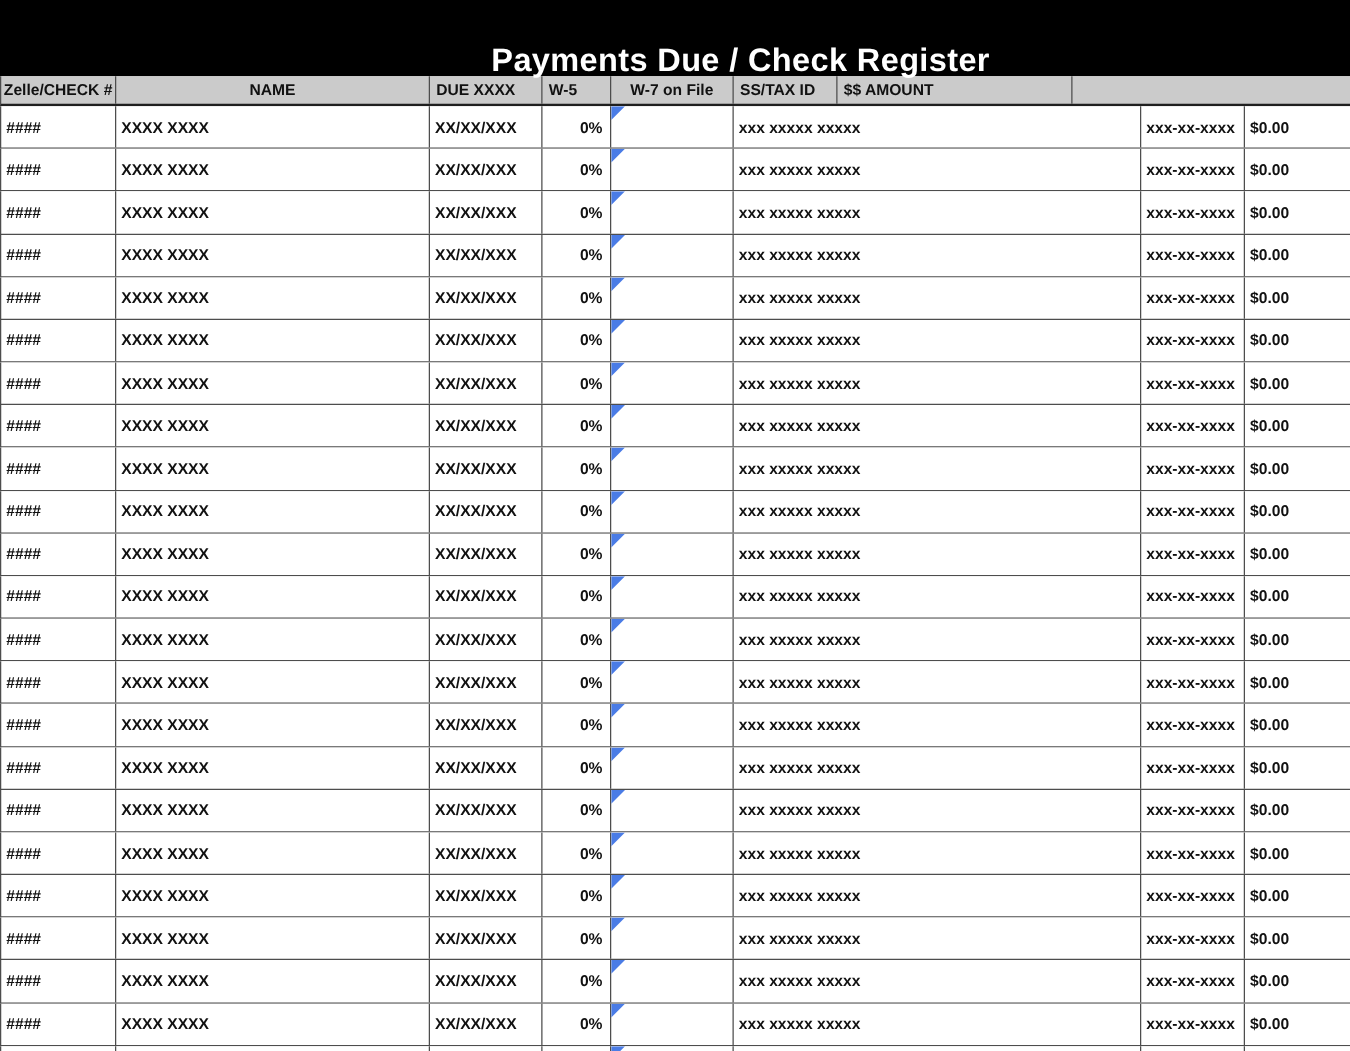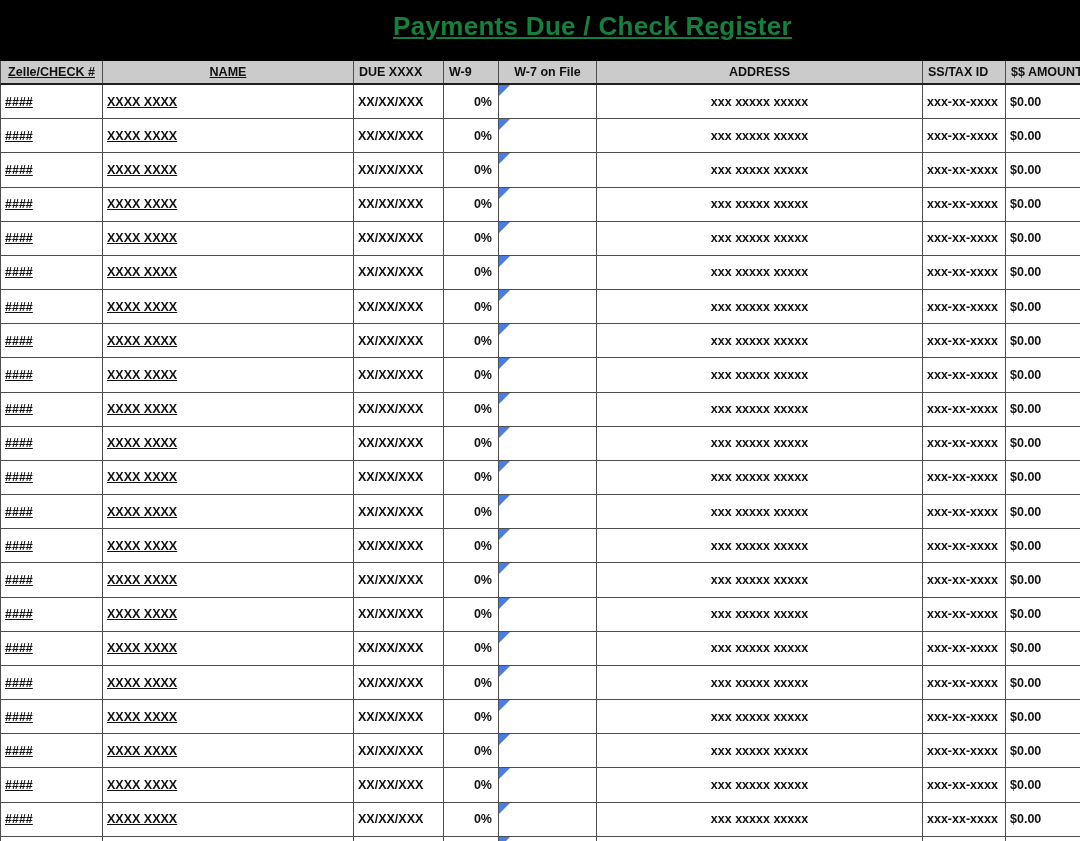--- a/index.html
+++ b/index.html
@@ -6,44 +6,44 @@
   html, body { width: 1080px; height: 841px; overflow: hidden; background: #fff; }
   body { font-family: "Liberation Sans", sans-serif; font-weight: bold; color: #111; }
 
   .sheet { width: 1185px; height: 841px; overflow: hidden; background: #fff; }
 
   .title-bar {
     height: 61px; background: #000000;
     display: flex; justify-content: center; align-items: flex-end;
   }
   .title-text {
-    color: #15803d; font-size: 26px; line-height: 1; padding-bottom: 22px;
-    letter-spacing: 0.3px; white-space: nowrap; text-decoration: underline;
+    color: #ffffff; font-size: 26px; line-height: 1; padding-bottom: 0;
+    letter-spacing: 0.3px; white-space: nowrap;
   }
 
   .hrow {
     display: flex; height: 24px; background: #cbcbcb;
     border-bottom: 2px solid #1f1f1f; border-left: 1px solid #4d4d4d;
   }
   .row {
     display: flex; height: 34.18px; background: #ffffff;
     border-bottom: 1px solid #4d4d4d; border-left: 1px solid #4d4d4d;
   }
   .cell {
     position: relative; display: flex; align-items: center;
     border-right: 1px solid #4d4d4d; font-size: 12.5px;
     padding: 0 4px; white-space: nowrap; overflow: hidden;
     flex: 0 0 auto;
   }
-  .c1 { width: 102px; text-decoration: underline; }
-  .c2 { width: 251px; text-decoration: underline; }
+  .c1 { width: 92px; }
+  .c2 { width: 251px; }
   .c3 { width: 90px; }
   .c4 { width: 55px; }
   .c5 { width: 98px; }
-  .c6 { width: 326px; justify-content: center; }
+  .c6 { width: 326px; }
   .c7 { width: 83px; }
   .c8 { width: 188px; }
 
   .hrow .cell { padding: 0 5px; }
   .hrow .c1, .hrow .c2, .hrow .c5, .hrow .c6 { justify-content: center; }
 
   .row .c4 { justify-content: flex-end; padding-right: 6px; }
 
   .tri {
     position: absolute; top: 0; left: 0; width: 0; height: 0;
@@ -56,23 +56,22 @@
 <div class="sheet">
 
   <div class="title-bar">
     <div class="title-text">Payments Due / Check Register</div>
   </div>
 
   <div class="hrow">
     <div class="cell c1">Zelle/CHECK #</div>
     <div class="cell c2">NAME</div>
     <div class="cell c3">DUE XXXX</div>
-    <div class="cell c4">W-9</div>
+    <div class="cell c4">W-5</div>
     <div class="cell c5">W-7 on File</div>
-    <div class="cell c6">ADDRESS</div>
     <div class="cell c7">SS/TAX ID</div>
     <div class="cell c8">$$ AMOUNT</div>
   </div>
 
   <div>
       <div class="row">
     <div class="cell c1">
           <span>####</span>
         </div>
     <div class="cell c2">

